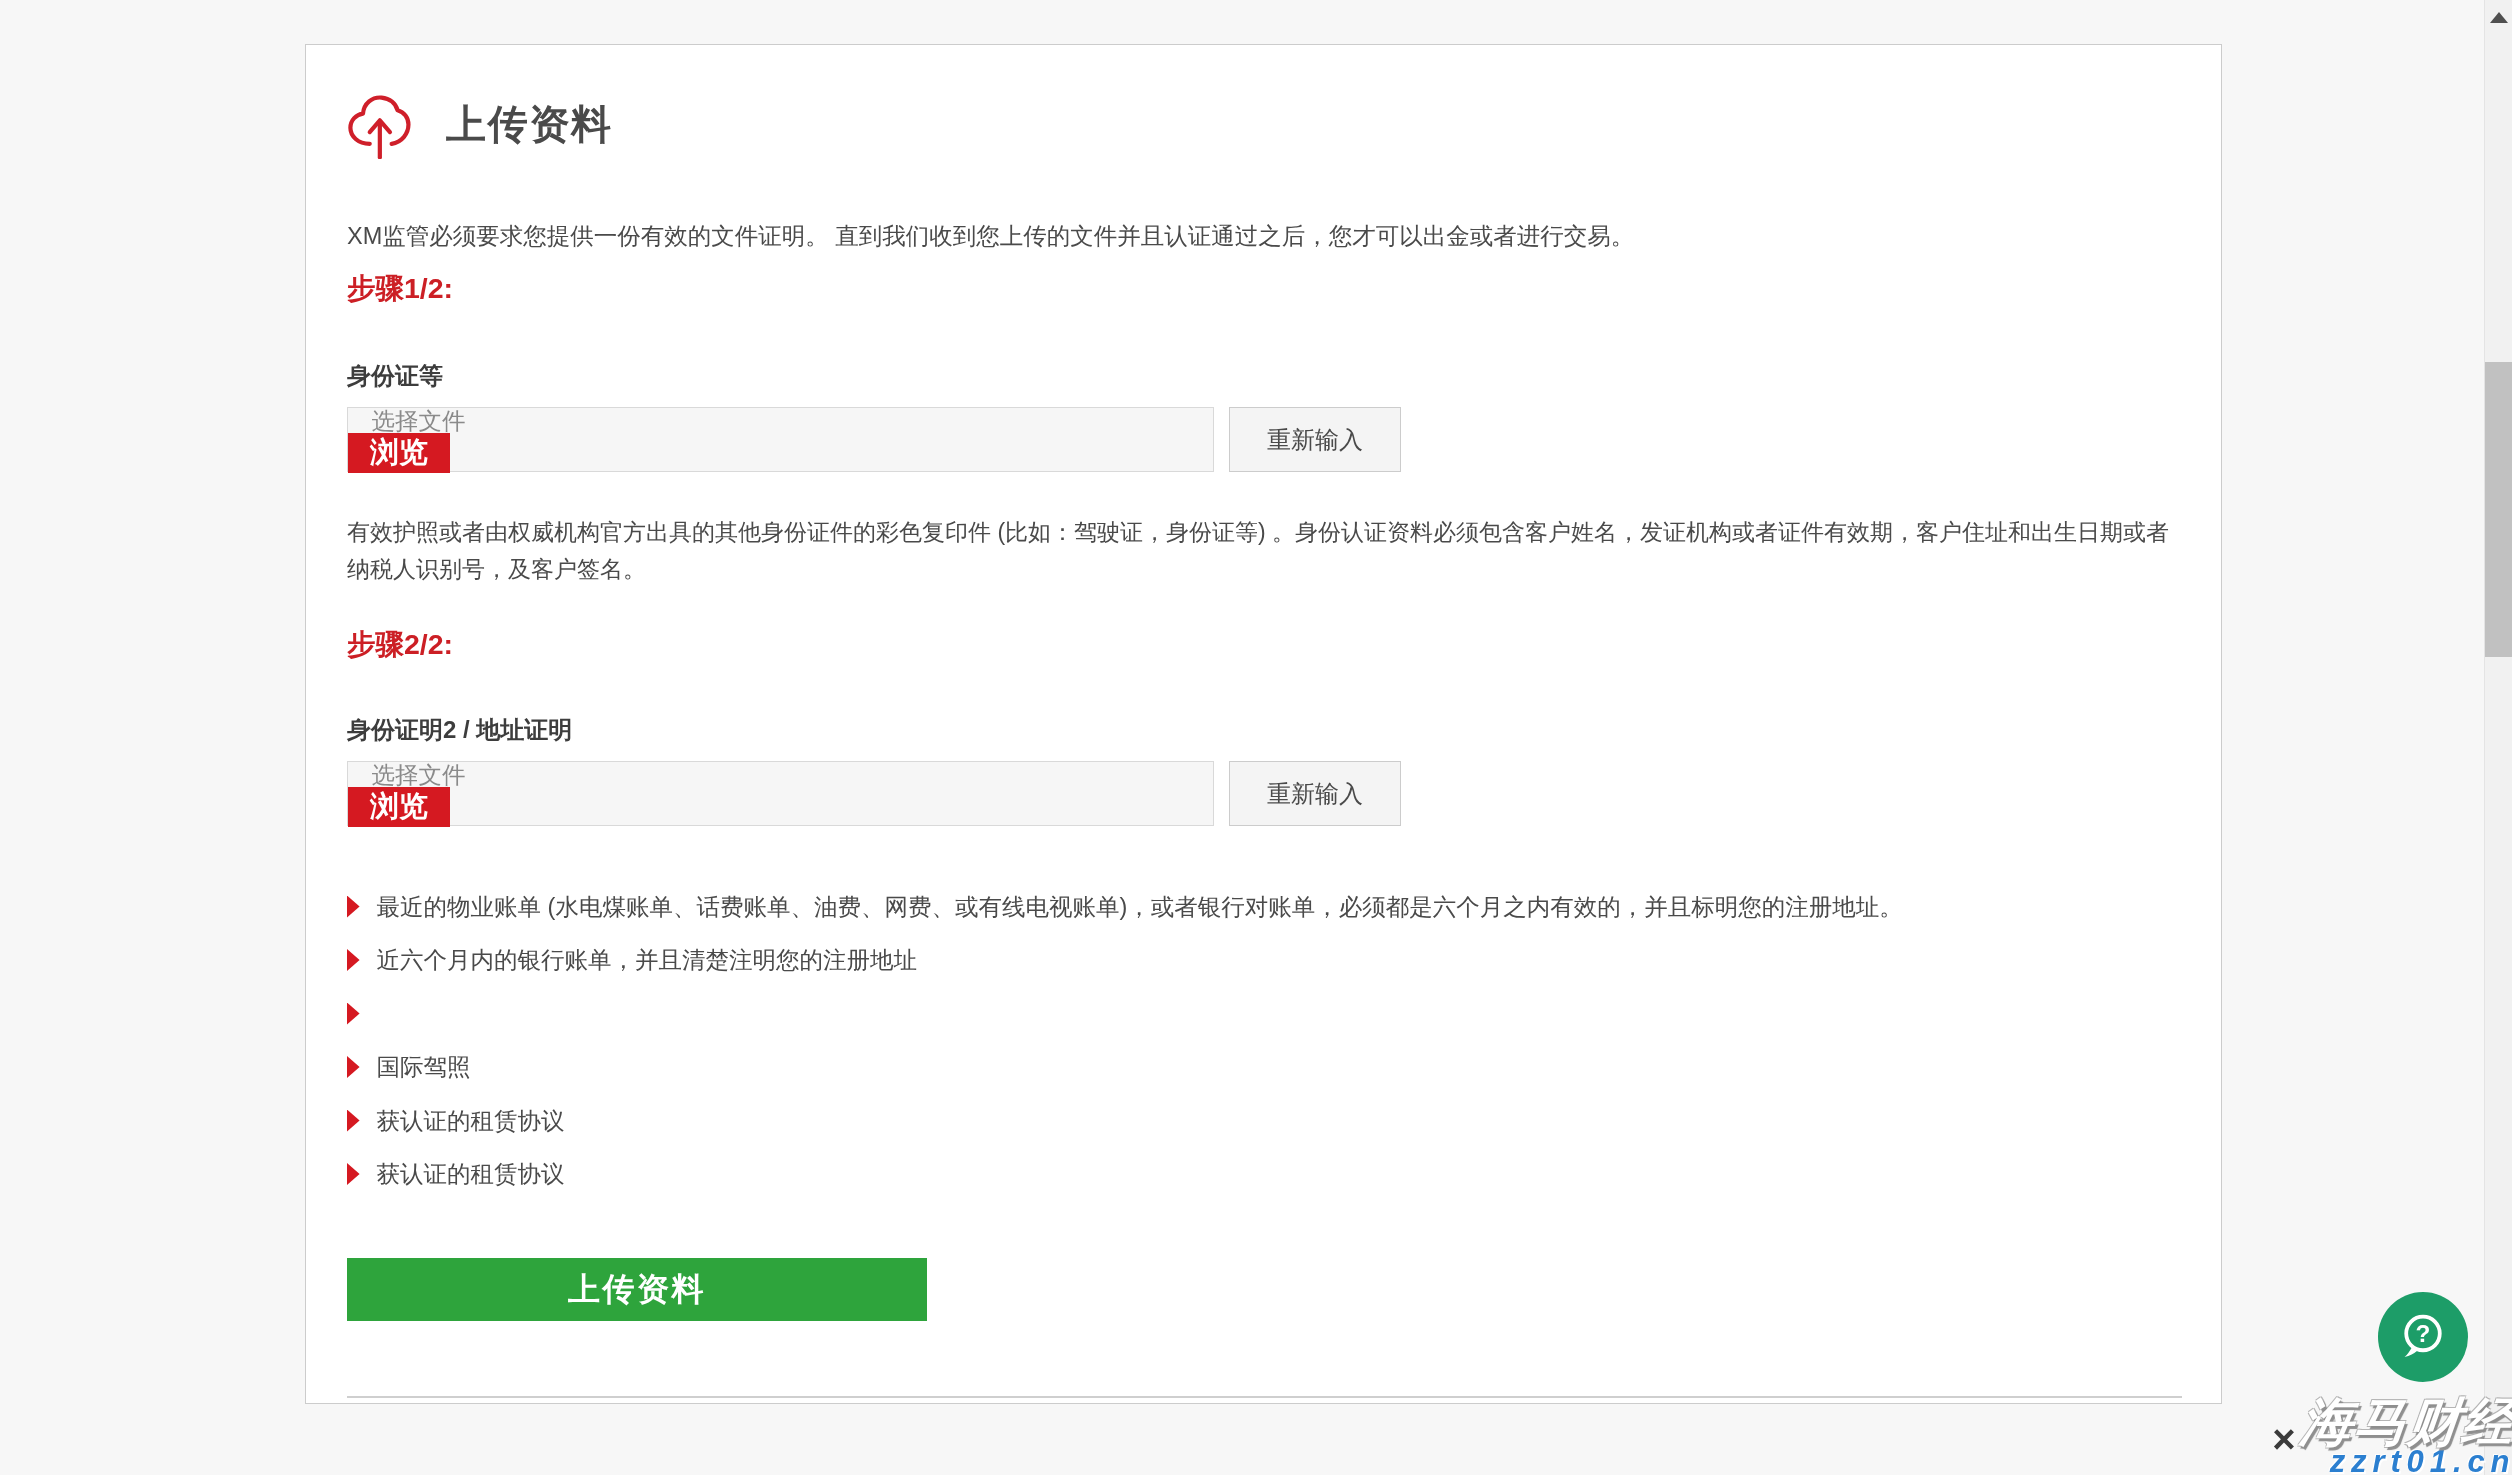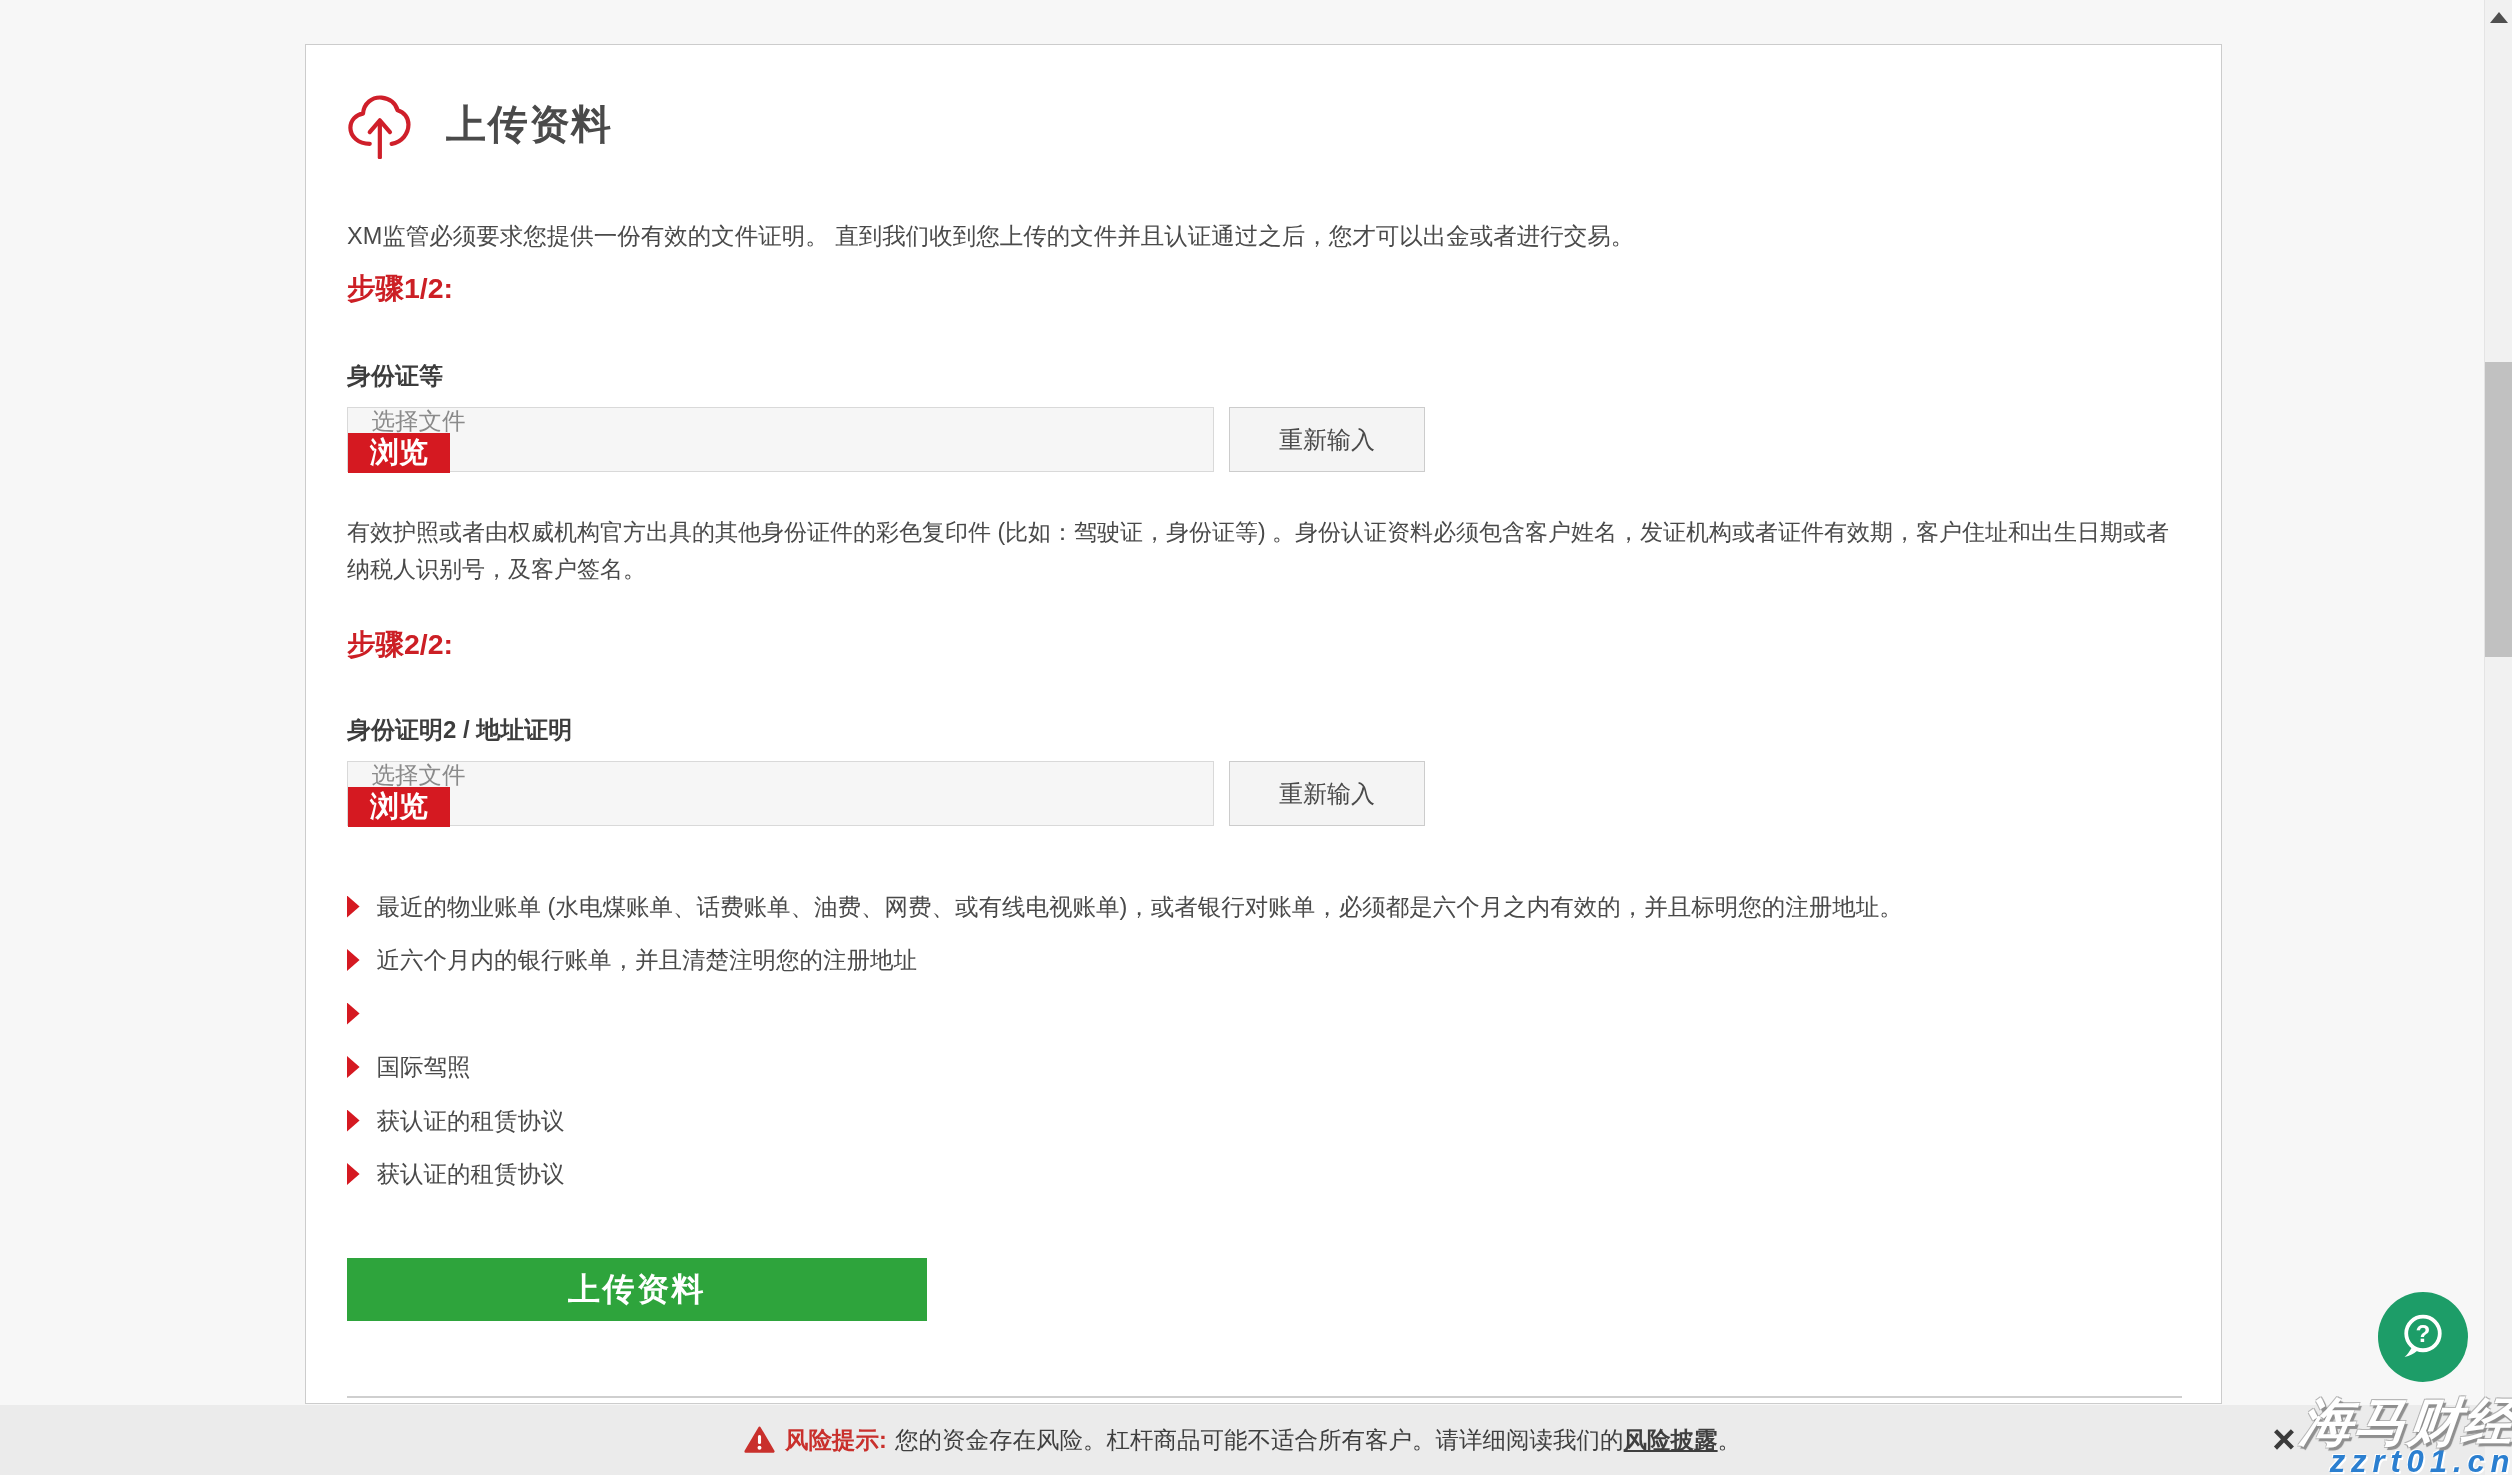--- a/index.html
+++ b/index.html
@@ -44,21 +44,21 @@
     font-family:inherit;
   }
   .file-input::placeholder { color:#8a8a8a; opacity:1; }
   .browse-button {
     width:102px; margin:-1.7px -1.7px -1.7px 0; border:none;
     background:#d51921; color:#ffffff; font-size:29px; font-weight:bold;
     display:flex; align-items:center; justify-content:center; cursor:pointer;
     font-family:inherit;
   }
   .reset-button {
-    width:196px; margin-left:15px; background:#f4f4f4; border:1.7px solid #cccccc;
+    width:172px; margin-left:15px; background:#f4f4f4; border:1.7px solid #cccccc;
     color:#4a4a4a; font-size:24px; display:flex; align-items:center; justify-content:center;
     cursor:pointer; font-family:inherit;
   }
 
   .field-description { position:absolute; top:469px; left:41px; width:1835px; font-size:23px; line-height:37px; color:#4a4a4a; }
 
   .doc-list { position:absolute; top:849px; left:41px; list-style:none; }
   .doc-item { display:flex; align-items:center; height:25px; margin-bottom:28.5px; font-size:23.5px; color:#4a4a4a; }
   .doc-marker { width:12.6px; height:22px; background:#d51921; clip-path:polygon(0 0,100% 50%,0 100%); margin-right:17px; flex:none; }
 
@@ -185,33 +185,20 @@
         <span>获认证的租赁协议</span>
       </li>
     </ul>
 
     <button class="submit-button">上传资料</button>
 
     <hr class="card-divider">
 
   </div>
 
-  <div class="risk-bar">
-    <span class="risk-warning-icon">
-      <svg width="31" height="28" viewBox="0 0 38 34">
-        <path d="M19 2 L36 31 H2 Z" fill="#c9302c" stroke="#c9302c" stroke-width="3" stroke-linejoin="round"></path>
-        <rect x="17.1" y="11" width="3.8" height="11" rx="1.9" fill="#ffffff"></rect>
-        <circle cx="19" cy="26.6" r="2.4" fill="#ffffff"></circle>
-      </svg>
-    </span>
-    <span class="risk-label">风险提示:</span>
-    <span>您的资金存在风险。杠杆商品可能不适合所有客户。请详细阅读我们的</span>
-    <span class="risk-link">风险披露</span>
-    <span>。</span>
-  </div>
 
   <div class="risk-close">×</div>
 
   <div class="chat-button">
     <span>
       <svg width="52" height="52" viewBox="0 0 62 62">
         <circle cx="31" cy="28" r="20" fill="none" stroke="#ffffff" stroke-width="4.5"></circle>
         <path d="M18 44 Q13 53 9 56 Q18 54 25 48 Z" fill="#ffffff"></path>
         <text x="31" y="38" text-anchor="middle" font-size="29" font-weight="bold" fill="#ffffff" font-family="Liberation Sans, DejaVu Sans, sans-serif">?</text>
       </svg>

